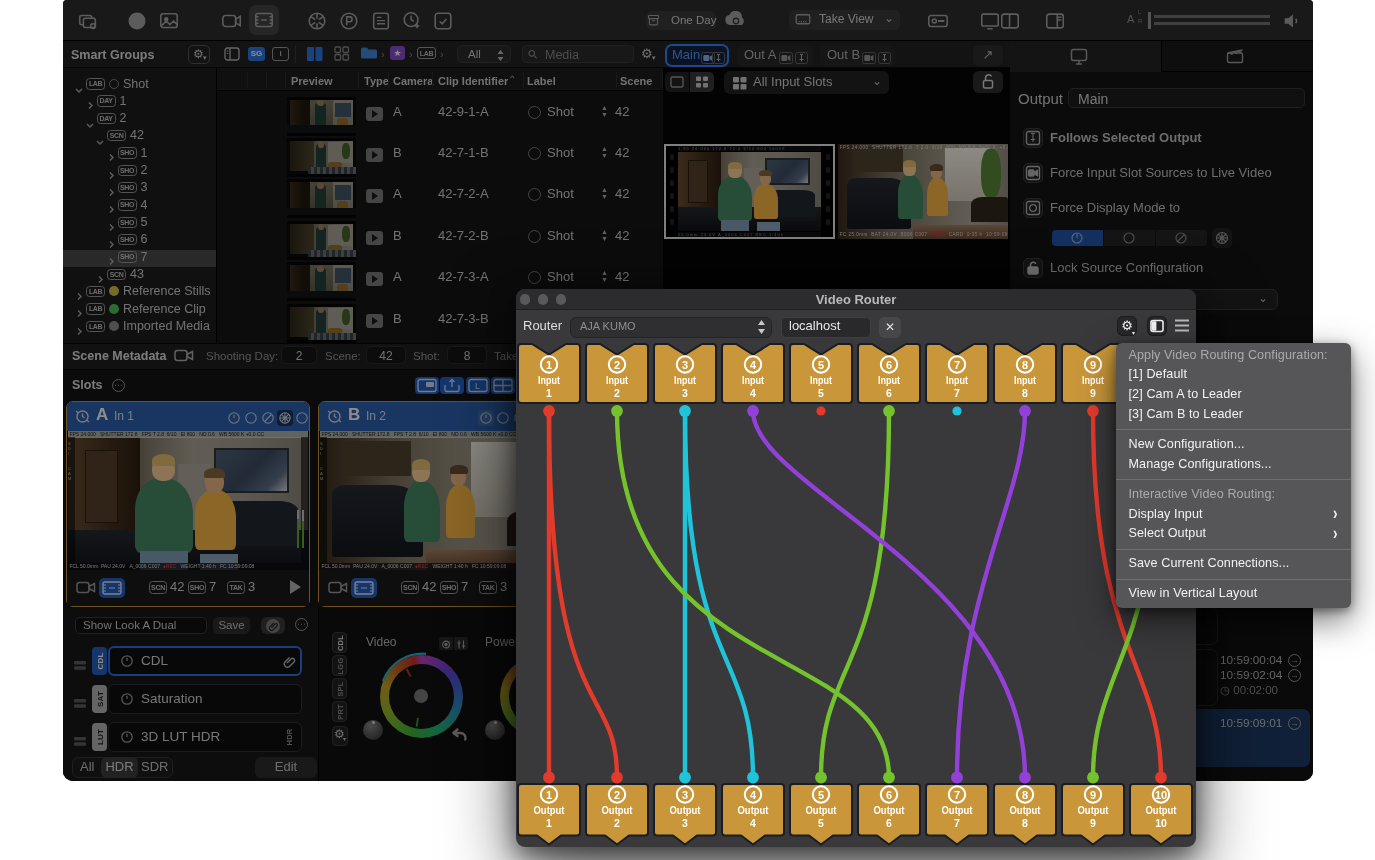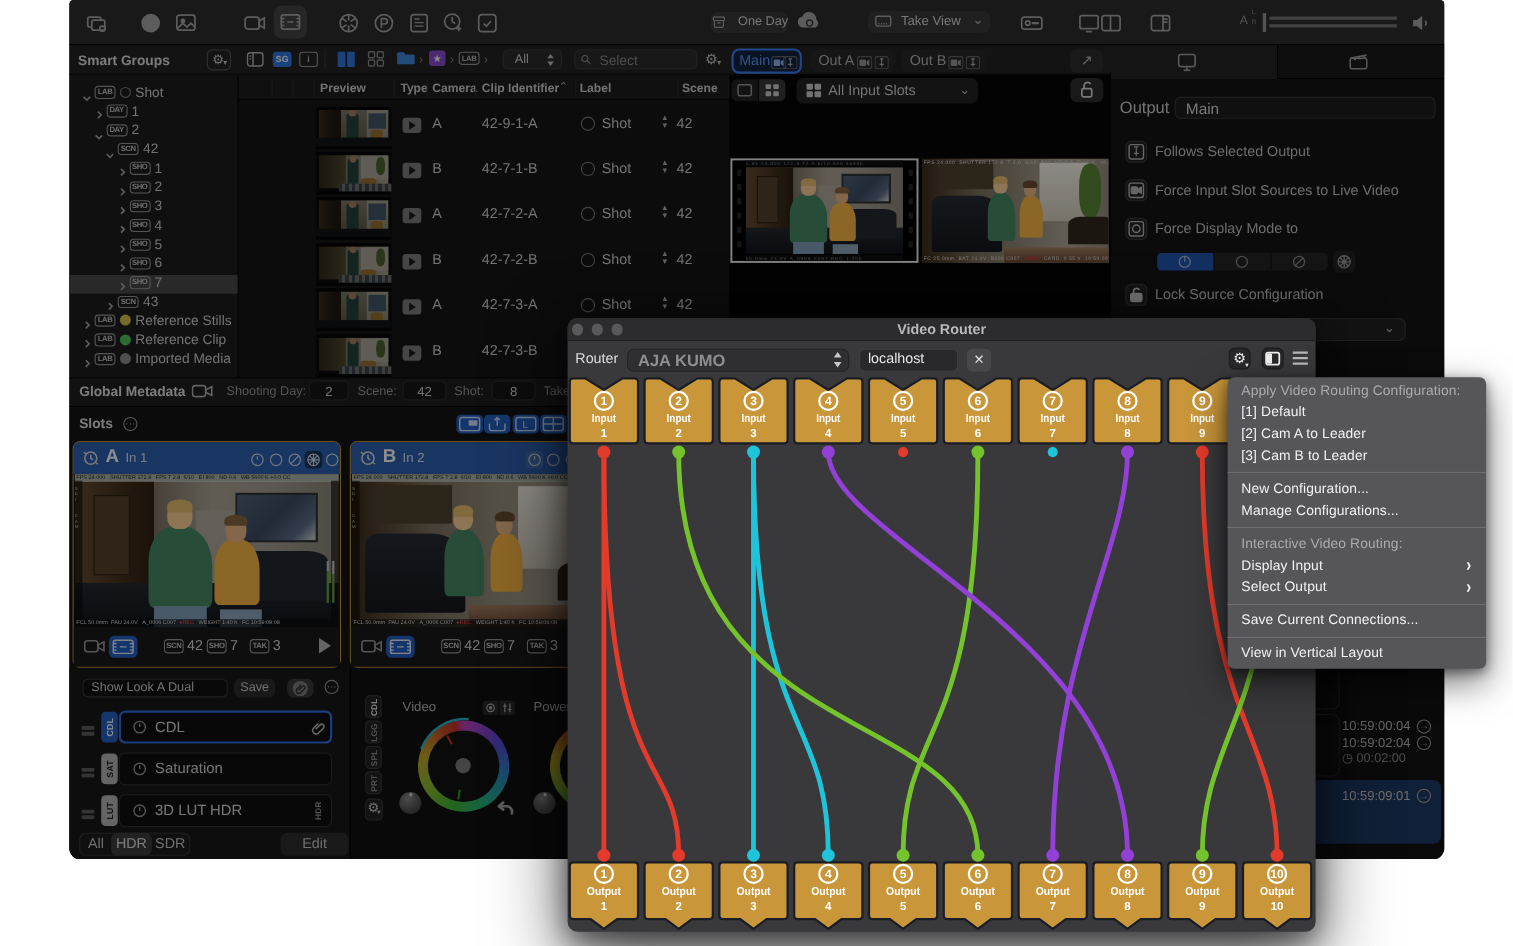--- a/index.html
+++ b/index.html
@@ -137,21 +137,21 @@
       <div style="color:#bbb;font-size:7px;font-weight:bold;text-align:center;line-height:11px;letter-spacing:-0.3px">LAB</div>
     </div>
 <div style="position:absolute;left:377px;top:48px;font-size:11px;color:#888;font-weight:400;white-space:nowrap;line-height:1.15;">›</div>
 <div class="" style="position:absolute;left:394px;top:45px;width:54px;height:18px;background:#2b2b2b;border:1px solid #3c3c3c;border-radius:5px;"></div>
 <div style="position:absolute;left:405px;top:48px;font-size:11.5px;color:#cfcfcf;font-weight:400;white-space:nowrap;line-height:1.15;">All</div>
 <div class="" style="position:absolute;left:433px;top:48px;width:9px;height:13px;"><svg width="9" height="13" fill="#bbb">
         <path d="M4.5 1L7.5 5h-6zM4.5 12L1.5 8h6z"></path>
       </svg></div>
 <div class="" style="position:absolute;left:459px;top:45px;width:112px;height:18px;background:#2b2b2b;border:1px solid #3c3c3c;border-radius:5px;"></div>
 <div style="position:absolute;left:466px;top:48px;font-size:12px;color:#909090;font-weight:400;white-space:nowrap;line-height:1.15;transform:rotate(-45deg);">⚲</div>
-<div style="position:absolute;left:482px;top:48px;font-size:12.5px;color:#8b8b8b;font-weight:400;white-space:nowrap;line-height:1.15;">Select</div>
+<div style="position:absolute;left:482px;top:48px;font-size:12.5px;color:#8b8b8b;font-weight:400;white-space:nowrap;line-height:1.15;">Media</div>
 <div class="" style="position:absolute;left:577px;top:45px;width:22px;height:19px;"></div>
 <div style="position:absolute;left:578px;top:47px;font-size:13px;color:#c8c8c8;font-weight:400;white-space:nowrap;line-height:1.15;">⚙</div>
 <div style="position:absolute;left:589px;top:54px;font-size:7px;color:#c8c8c8;font-weight:400;white-space:nowrap;line-height:1.15;">▾</div>
 <div class="" style="position:absolute;left:602px;top:44px;width:64px;height:23px;border:2px solid #3b82f7;border-radius:7px;background:#12233f;"></div>
 <div style="position:absolute;left:609px;top:48px;font-size:13px;color:#5899f8;font-weight:500;white-space:nowrap;line-height:1.15;">Main</div>
 <div class="" style="position:absolute;left:638px;top:49.5px;width:14px;height:12px;"><svg width="14" height="12">
         <rect x="0.5" y="0.5" width="13" height="11" rx="2" fill="none" stroke="#666"></rect>
         <rect x="2.3" y="3" width="6" height="6" rx="1.2" fill="#8fb4f0"></rect>
         <path d="M8.8 4.6l2.6-1.6v6l-2.6-1.6z" fill="#8fb4f0"></path>
       </svg></div>
@@ -544,21 +544,21 @@
       <div style="color:#ddd;font-size:4.5px;letter-spacing:0.5px;overflow:hidden;line-height:8px;white-space:nowrap">&nbsp;FC 25.0mm&nbsp;&nbsp;BAT 24.0V&nbsp;&nbsp;B006 C007&nbsp;&nbsp;<span style="color:#e33">●REC</span>&nbsp;&nbsp;CARD&nbsp;&nbsp;0:35 h&nbsp;&nbsp;10:59:09:01</div>
     </div>
 <div class="" style="position:absolute;left:947px;top:72px;width:303px;height:271px;background:#141414;"></div>
 <div style="position:absolute;left:955px;top:90px;font-size:15px;color:#d0d0d0;font-weight:500;white-space:nowrap;line-height:1.15;">Output</div>
 <div class="" style="position:absolute;left:1005px;top:88px;width:237px;height:20px;background:#1e1e1e;border:1px solid #383838;border-radius:5px;"></div>
 <div style="position:absolute;left:1015px;top:91px;font-size:14px;color:#d8d8d8;font-weight:400;white-space:nowrap;line-height:1.15;">Main</div>
 <div class="" style="position:absolute;left:960px;top:128px;width:20px;height:20px;background:#232323;border:1px solid #3c3c3c;border-radius:5px;"><svg width="18" height="18" fill="none" stroke="#b8b8b8" stroke-width="1.3">
         <rect x="2.5" y="2.5" width="13" height="13" rx="2"></rect>
         <path d="M9 4.5v6M6.8 10.5h4.4M7 4.5h4M9 10.5v2.5" stroke-width="1.1"></path>
       </svg></div>
-<div style="position:absolute;left:987px;top:131px;font-size:13px;color:#c4c4c4;font-weight:400;white-space:nowrap;line-height:1.15;">Follows Selected Output</div>
+<div style="position:absolute;left:987px;top:131px;font-size:13px;color:#c4c4c4;font-weight:700;white-space:nowrap;line-height:1.15;">Follows Selected Output</div>
 <div class="" style="position:absolute;left:960px;top:163px;width:20px;height:20px;background:#232323;border:1px solid #3c3c3c;border-radius:5px;"><svg width="18" height="18" fill="none" stroke="#b8b8b8" stroke-width="1.3">
         <rect x="2.5" y="2.5" width="13" height="13" rx="2"></rect>
         <rect x="4.5" y="6" width="5.5" height="6" rx="1" fill="#b8b8b8"></rect>
         <path d="M10.5 8l3-1.6v5.2l-3-1.6z" fill="#b8b8b8"></path>
       </svg></div>
 <div style="position:absolute;left:987px;top:166px;font-size:13px;color:#c4c4c4;font-weight:400;white-space:nowrap;line-height:1.15;">Force Input Slot Sources to Live Video</div>
 <div class="" style="position:absolute;left:960px;top:198px;width:20px;height:20px;background:#232323;border:1px solid #3c3c3c;border-radius:5px;"><svg width="18" height="18" fill="none" stroke="#b8b8b8" stroke-width="1.3">
         <rect x="2.5" y="2.5" width="13" height="13" rx="2"></rect>
         <circle cx="9" cy="9" r="3.4"></circle>
       </svg></div>
@@ -597,21 +597,21 @@
 <div class="" style="position:absolute;left:1225px;top:669px;width:13px;height:13px;border:1.3px solid #9a9a9a;border-radius:50%;">
       <div style="color:#9a9a9a;font-size:9px;line-height:11px;text-align:center">→</div>
     </div>
 <div style="position:absolute;left:1157px;top:684px;font-size:11.5px;color:#8f8f8f;font-weight:400;white-space:nowrap;line-height:1.15;">◷ 00:02:00</div>
 <div class="" style="position:absolute;left:1007px;top:709px;width:240px;height:58px;background:#1d3a66;border-radius:7px;"></div>
 <div style="position:absolute;left:1157px;top:717px;font-size:11.8px;color:#c9c9c9;font-weight:400;white-space:nowrap;line-height:1.15;">10:59:09:01</div>
 <div class="" style="position:absolute;left:1225px;top:717px;width:13px;height:13px;border:1.3px solid #a8a8a8;border-radius:50%;">
       <div style="color:#a8a8a8;font-size:9px;line-height:11px;text-align:center">→</div>
     </div>
 <div class="" style="position:absolute;left:0px;top:343px;width:947px;height:27px;background:#1f1f1f;border-top:1px solid #050505;border-bottom:1px solid #050505;"></div>
-<div style="position:absolute;left:9px;top:349px;font-size:12.5px;color:#e2e2e2;font-weight:700;white-space:nowrap;line-height:1.15;">Global Metadata</div>
+<div style="position:absolute;left:9px;top:349px;font-size:12.5px;color:#e2e2e2;font-weight:700;white-space:nowrap;line-height:1.15;">Scene Metadata</div>
 <div class="" style="position:absolute;left:111px;top:348px;width:20px;height:15px;"><svg width="20" height="15" fill="none" stroke="#b0b0b0" stroke-width="1.5">
         <rect x="1" y="2.5" width="12" height="10" rx="2.5"></rect>
         <path d="M13 6.5l5.5-3v8l-5.5-3z"></path>
       </svg></div>
 <div style="position:absolute;left:143px;top:350px;font-size:11.5px;color:#9a9a9a;font-weight:400;white-space:nowrap;line-height:1.15;">Shooting Day:</div>
 <div class="" style="position:absolute;left:218px;top:346px;width:36px;height:18px;background:#161616;border:1px solid #2e2e2e;border-radius:5px;"></div>
 <div style="position:absolute;left:218px;top:349.5px;font-size:12px;color:#d0d0d0;font-weight:400;white-space:nowrap;line-height:1.15;width:36px;text-align:center;">2</div>
 <div style="position:absolute;left:262px;top:350px;font-size:11.5px;color:#9a9a9a;font-weight:400;white-space:nowrap;line-height:1.15;">Scene:</div>
 <div class="" style="position:absolute;left:303px;top:346px;width:40px;height:18px;background:#161616;border:1px solid #2e2e2e;border-radius:5px;"></div>
 <div style="position:absolute;left:303px;top:349.5px;font-size:12px;color:#d0d0d0;font-weight:400;white-space:nowrap;line-height:1.15;width:40px;text-align:center;">42</div>
@@ -923,21 +923,21 @@
     </div>
 </div>
 <div class="" style="position:absolute;left:516px;top:289px;width:680px;height:558px;background:#39393b;border-radius:9px;box-shadow:0 25px 70px rgba(0,0,0,0.65),0 8px 25px rgba(0,0,0,0.5);"></div>
 <div class="" style="position:absolute;left:516px;top:289px;width:680px;height:21px;background:#2c2c2e;border-radius:9px 9px 0 0;border-bottom:1px solid #1e1e20;"></div>
 <div class="" style="position:absolute;left:519.7px;top:294.3px;width:10.5px;height:10.5px;background:#59595b;border-radius:50%;"></div>
 <div class="" style="position:absolute;left:537.7px;top:294.3px;width:10.5px;height:10.5px;background:#59595b;border-radius:50%;"></div>
 <div class="" style="position:absolute;left:555.7px;top:294.3px;width:10.5px;height:10.5px;background:#59595b;border-radius:50%;"></div>
 <div style="position:absolute;left:516px;top:292.5px;font-size:13px;color:#b9b9b9;font-weight:700;white-space:nowrap;line-height:1.15;width:680px;text-align:center;position:absolute;">Video Router</div>
 <div style="position:absolute;left:523px;top:319px;font-size:13px;color:#dedede;font-weight:400;white-space:nowrap;line-height:1.15;">Router</div>
 <div class="" style="position:absolute;left:570px;top:316.5px;width:202px;height:21px;background:#2f2f31;border:1px solid #242426;border-radius:6px;"></div>
-<div style="position:absolute;left:580px;top:319.5px;font-size:15px;color:#8f8f92;font-weight:700;white-space:nowrap;line-height:1.15;">AJA KUMO</div>
+<div style="position:absolute;left:580px;top:319.5px;font-size:11px;color:#8f8f92;font-weight:400;white-space:nowrap;line-height:1.15;">AJA KUMO</div>
 <div class="" style="position:absolute;left:756px;top:319px;width:11px;height:16px;"><svg width="11" height="16" fill="#c8c8c8">
       <path d="M5.5 1L9 6H2zM5.5 15L2 10h7z"></path>
     </svg></div>
 <div class="" style="position:absolute;left:781px;top:316.5px;width:90px;height:21px;background:#29292b;border:1px solid #3f3f42;border-radius:5px;"></div>
 <div style="position:absolute;left:789px;top:319px;font-size:13px;color:#e8e8e8;font-weight:400;white-space:nowrap;line-height:1.15;">localhost</div>
 <div class="" style="position:absolute;left:879px;top:316.5px;width:22px;height:21px;background:#47474a;border-radius:5px;">
     <div style="color:#e0e0e0;font-size:12px;text-align:center;line-height:20px">✕</div>
   </div>
 <div class="" style="position:absolute;left:1117px;top:315.5px;width:20px;height:20px;background:#28282a;border-radius:6px;box-shadow:inset 0 0 0 1px #1d1d1f;">
     <div style="color:#f0f0f0;font-size:13px;text-align:center;line-height:19px">⚙</div>

